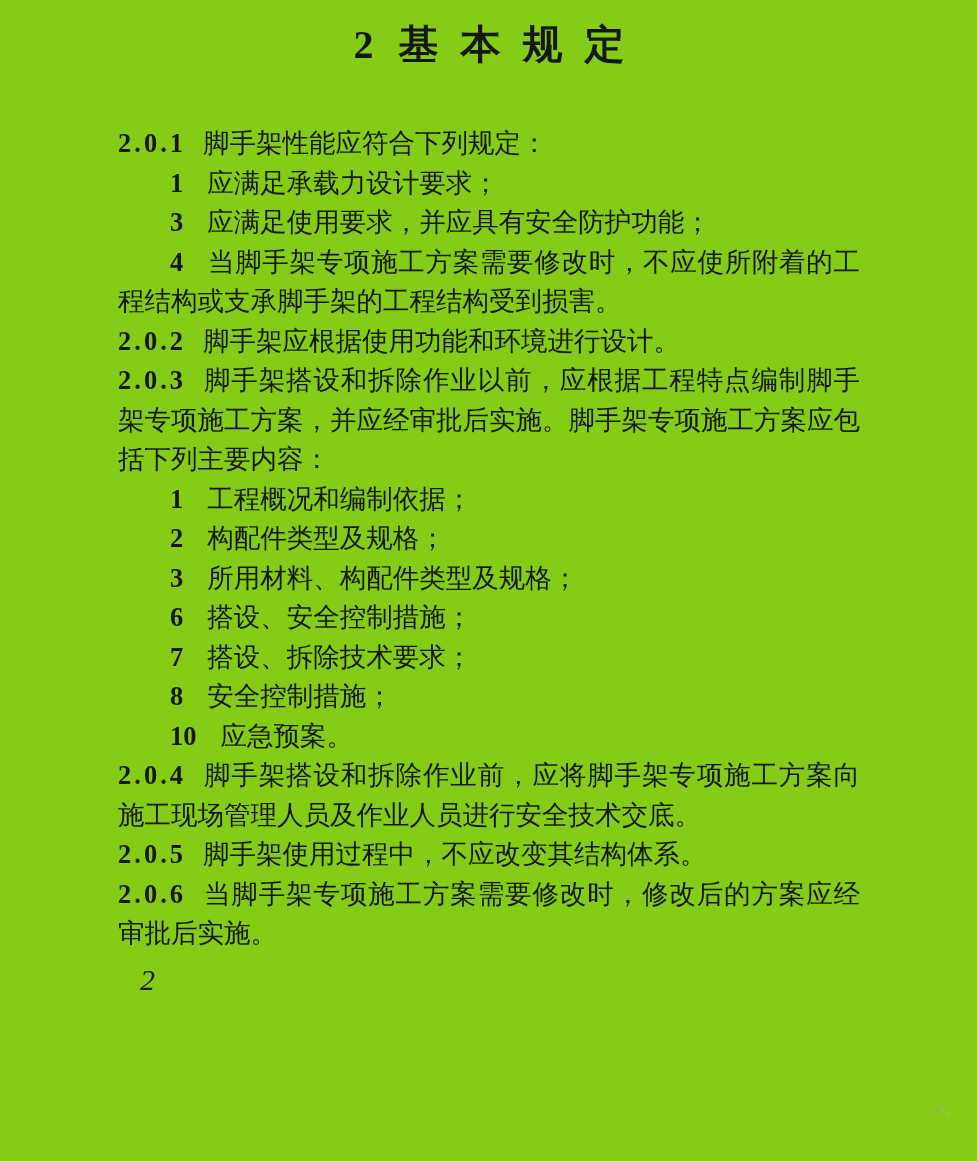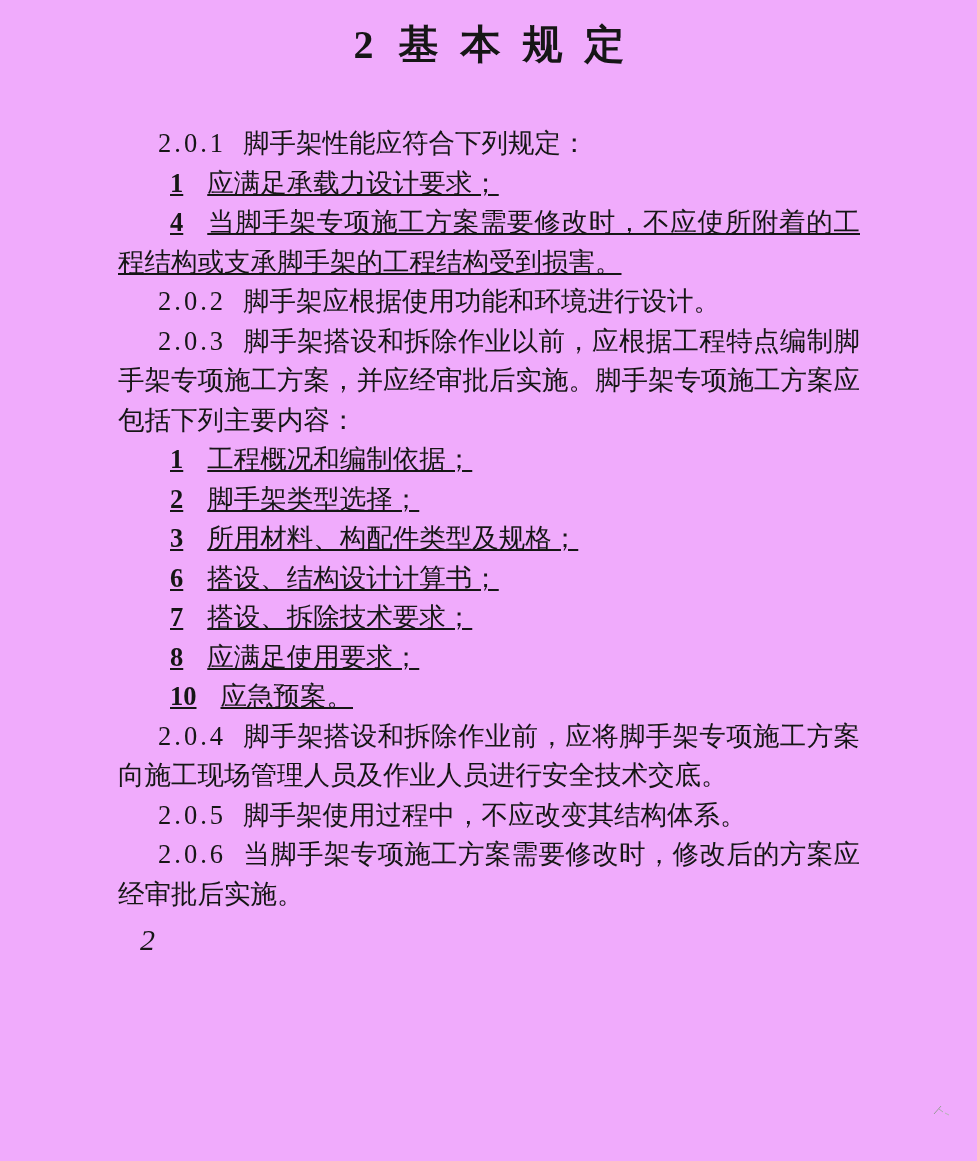--- a/index.html
+++ b/index.html
@@ -13,21 +13,21 @@
     overflow: hidden;
     position: relative;
     font-family: "Liberation Serif", "DejaVu Serif", serif;
     color: #161616;
   }
   .page {
     box-sizing: border-box;
     width: 977px;
     height: 1161px;
     padding: 20px 117px 0 118px;
-    background: #f0abfc;
+    background: #84cc16;
     position: relative;
   }
   
   .title {
     margin: 0 0 54px 0;
     text-align: center;
     font-size: 40px;
     line-height: 50px;
     font-weight: bold;
     white-space: nowrap;
@@ -45,29 +45,27 @@
     width: 742px;
     font-size: 26.5px;
     line-height: 39.5px;
   }
   .clause, .item {
     margin: 0;
     text-align: justify;
     text-justify: inter-ideograph;
   }
   .clause .cnum {
-    font-weight: normal;
+    font-weight: bold;
     letter-spacing: 3px;
     margin-right: 17px;
     white-space: nowrap;
-    margin-left: 40px;
   }
   .item {
     text-indent: 52px;
-    text-decoration: underline;
   }
   .item .inum {
     font-weight: bold;
     margin-right: 24px;
   }
   
   .footer {
     margin-top: 6px;
     padding-left: 22px;
     line-height: 40px;
@@ -94,40 +92,41 @@
   <h1 class="title">
     <span class="title-num">2</span><span class="title-text">基本规定</span>
   </h1>
 
   <div class="doc-body" id="doc-body">
   <p class="clause"><b class="cnum">2.0.1</b><span class="ctext">脚手架性能应符合下列规定：</span></p>
 
   <p class="item"><b class="inum">1</b><span class="itext">应满足承载力设计要求；</span></p>
 
 
+  <p class="item"><b class="inum">3</b><span class="itext">应满足使用要求，并应具有安全防护功能；</span></p>
 
   <p class="item"><b class="inum">4</b><span class="itext">当脚手架专项施工方案需要修改时，不应使所附着的工程结构或支承脚手架的工程结构受到损害。</span></p>
 
   <p class="clause"><b class="cnum">2.0.2</b><span class="ctext">脚手架应根据使用功能和环境进行设计。</span></p>
 
   <p class="clause"><b class="cnum">2.0.3</b><span class="ctext">脚手架搭设和拆除作业以前，应根据工程特点编制脚手架专项施工方案，并应经审批后实施。脚手架专项施工方案应包括下列主要内容：</span></p>
 
   <p class="item"><b class="inum">1</b><span class="itext">工程概况和编制依据；</span></p>
 
-  <p class="item"><b class="inum">2</b><span class="itext">脚手架类型选择；</span></p>
+  <p class="item"><b class="inum">2</b><span class="itext">构配件类型及规格；</span></p>
 
   <p class="item"><b class="inum">3</b><span class="itext">所用材料、构配件类型及规格；</span></p>
 
 
 
-  <p class="item"><b class="inum">6</b><span class="itext">搭设、结构设计计算书；</span></p>
+  <p class="item"><b class="inum">6</b><span class="itext">搭设、安全控制措施；</span></p>
 
   <p class="item"><b class="inum">7</b><span class="itext">搭设、拆除技术要求；</span></p>
 
-  <p class="item"><b class="inum">8</b><span class="itext">应满足使用要求；</span></p>
+  <p class="item"><b class="inum">8</b><span class="itext">安全控制措施；</span></p>
 
 
   <p class="item"><b class="inum">10</b><span class="itext">应急预案。</span></p>
 
   <p class="clause"><b class="cnum">2.0.4</b><span class="ctext">脚手架搭设和拆除作业前，应将脚手架专项施工方案向施工现场管理人员及作业人员进行安全技术交底。</span></p>
 
   <p class="clause"><b class="cnum">2.0.5</b><span class="ctext">脚手架使用过程中，不应改变其结构体系。</span></p>
 
   <p class="clause"><b class="cnum">2.0.6</b><span class="ctext">当脚手架专项施工方案需要修改时，修改后的方案应经审批后实施。</span></p>
 </div>

